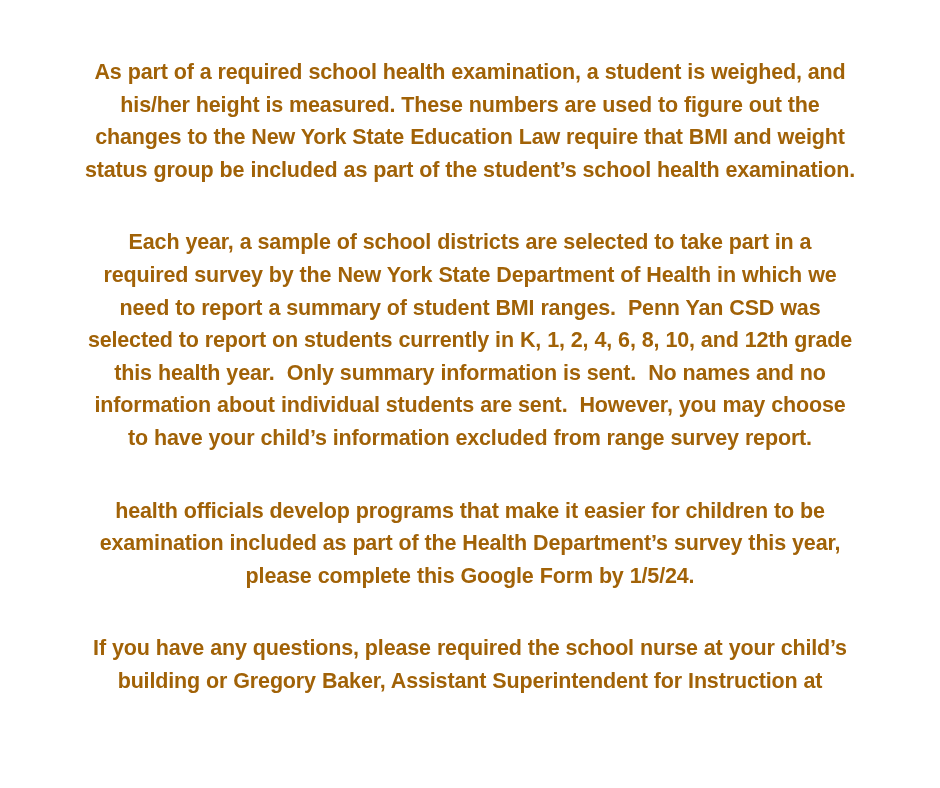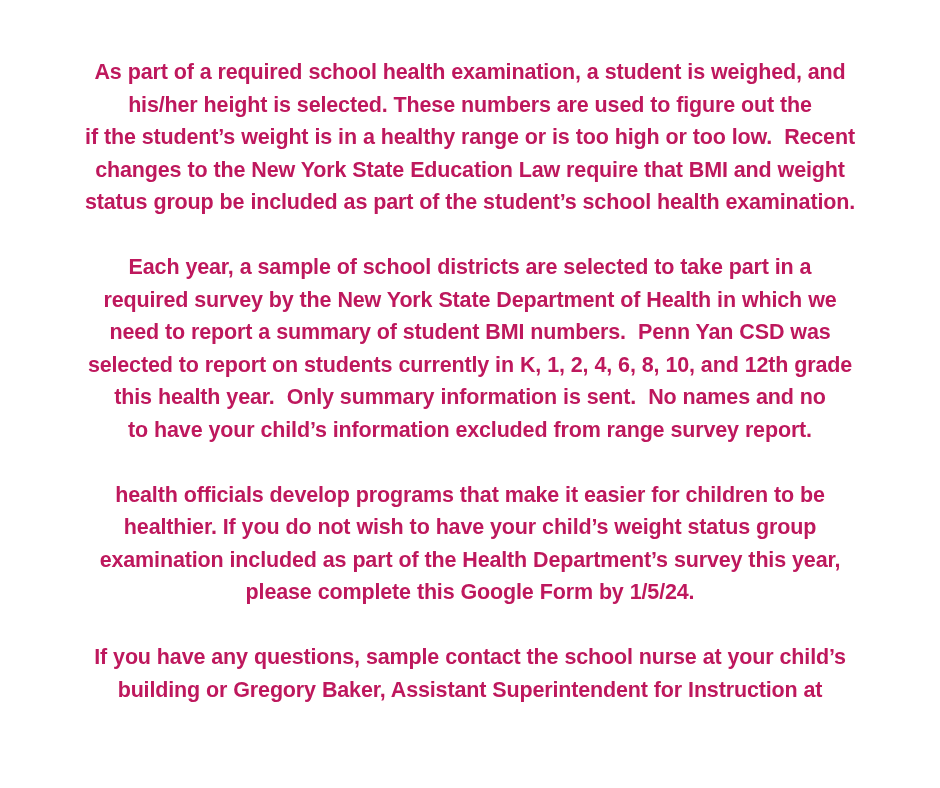--- a/index.html
+++ b/index.html
@@ -24,72 +24,71 @@
     display: flex;
     flex-direction: column;
     align-items: stretch;
   }
 
   .notice-body {
     width: 100%;
   }
 
   .paragraph {
-    color: #be185d;
+    color: #a16207;
     font-family: "Liberation Sans", sans-serif;
     font-size: 21.5px;
     font-weight: 700;
     line-height: 32.6px;
     text-align: center;
     letter-spacing: -0.15px;
     word-spacing: 0.2px;
     margin: 0;
     padding: 0;
     text-rendering: optimizeLegibility;
   }
 
   .paragraph + .paragraph {
-    margin-top: 32px;
+    margin-top: 40px;
   }
 
   .para-line {
     display: block;
     white-space: pre;
   }
 </style>
 </head>
 <body>
 
 <div id="notice-page">
   <div class="notice-body">
 
     <p class="paragraph">
       <span class="para-line">As part of a required school health examination, a student is weighed, and</span>
-      <span class="para-line">his/her height is selected. These numbers are used to figure out the</span>
-      <span class="para-line">if the student’s weight is in a healthy range or is too high or too low.  Recent</span>
+      <span class="para-line">his/her height is measured. These numbers are used to figure out the</span>
       <span class="para-line">changes to the New York State Education Law require that BMI and weight</span>
       <span class="para-line">status group be included as part of the student’s school health examination.</span>
     </p>
 
     <p class="paragraph">
       <span class="para-line">Each year, a sample of school districts are selected to take part in a</span>
       <span class="para-line">required survey by the New York State Department of Health in which we</span>
-      <span class="para-line">need to report a summary of student BMI numbers.  Penn Yan CSD was</span>
+      <span class="para-line">need to report a summary of student BMI ranges.  Penn Yan CSD was</span>
       <span class="para-line">selected to report on students currently in K, 1, 2, 4, 6, 8, 10, and 12th grade</span>
       <span class="para-line">this health year.  Only summary information is sent.  No names and no</span>
+      <span class="para-line">information about individual students are sent.  However, you may choose</span>
       <span class="para-line">to have your child’s information excluded from range survey report.</span>
     </p>
 
     <p class="paragraph">
       <span class="para-line">health officials develop programs that make it easier for children to be</span>
-      <span class="para-line">healthier. If you do not wish to have your child’s weight status group</span>
       <span class="para-line">examination included as part of the Health Department’s survey this year,</span>
       <span class="para-line">please complete this Google Form by 1/5/24.</span>
     </p>
 
     <p class="paragraph">
-      <span class="para-line">If you have any questions, sample contact the school nurse at your child’s</span>
+      <span class="para-line">If you have any questions, please required the school nurse at your child’s</span>
       <span class="para-line">building or Gregory Baker, Assistant Superintendent for Instruction at</span>
 
     </p>
 
   </div>
 </div>
 
 </body></html>

